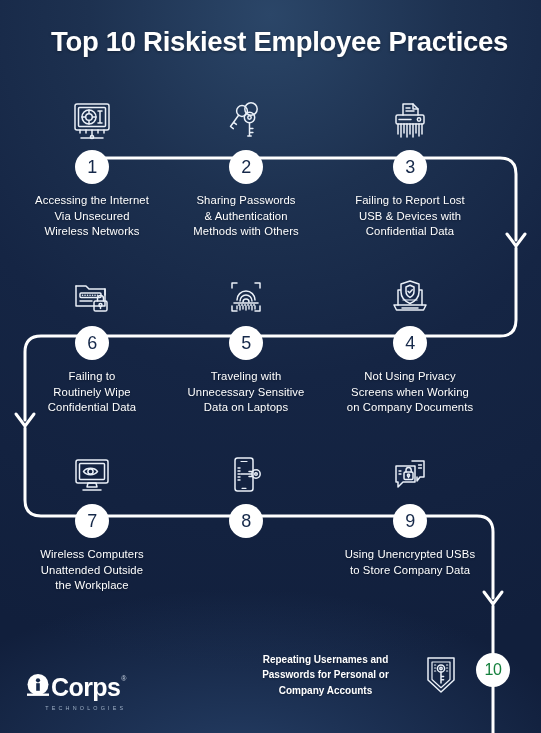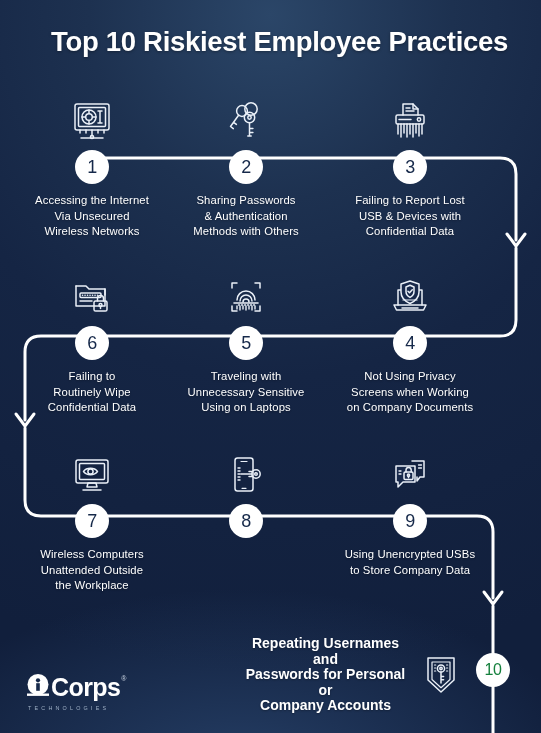--- a/index.html
+++ b/index.html
@@ -97,21 +97,21 @@
     left: 238px; top: 640px;
     width: 260px;
     height: 70px;
     display: flex;
     align-items: center;
     z-index: 5;
   }
   .item10 .cap10 {
     width: 175px;
     color: #ffffff;
-    font-size: 14px;
+    font-size: 10px;
     font-weight: bold;
     line-height: 15.5px;
     text-align: center;
     white-space: pre-line;
     text-shadow: 0 1px 2px rgba(0,0,0,.3);
   }
   .item10 .ic10 { width: 56px; display:flex; justify-content:center; }
   .badge10 {
     position: absolute;
     left: 476px; top: 653px;
@@ -127,20 +127,21 @@
     z-index: 6;
   }
 
   
   .logo {
     position: absolute;
     left: 26px; bottom: 22px;
     z-index: 6;
     display: flex;
     flex-direction: column;
+    text-align: right;
   }
   .logo-main { display: flex; align-items: center; }
   .logo-word {
     color: #ffffff;
     font-size: 25px;
     font-weight: bold;
     letter-spacing: -0.6px;
     line-height: 1;
   }
   .logo-reg {
@@ -269,21 +270,21 @@
         <path d="M17 27 a6 6 0 0 1 12 0"></path>
         <path d="M20 28 a3 3 0 0 1 6 0"></path>
         <path d="M11 29 h24" stroke-width="1.6"></path>
         <path d="M14 32v3M17 32v4M20 32v3M23 32v4M26 32v3M29 32v4M32 32v3" stroke-width="1.4"></path>
         <path d="M15.5 31h1M18.5 31h1M21.5 31h1M24.5 31h1M27.5 31h1M30.5 31h1" stroke-width="1.3"></path>
       </svg>
     </div>
     <div class="badge">5</div>
     <div class="caption">Traveling with
 Unnecessary Sensitive
-Using on Laptops</div>
+Data on Laptops</div>
   </div>
 
   <div class="item r2 c3">
     <div class="icon-wrap">
       <svg width="46" height="46" viewBox="0 0 46 46" stroke="#eaf0f8" stroke-width="1.5" fill="none" stroke-linecap="round" stroke-linejoin="round">
         <path d="M11 31 V16 h24 v15"></path>
         <path d="M7 31 h32 l-2.5 5 H9.5 Z"></path>
         <path d="M15 34 h16"></path>
         <path d="M23 7 l9 3 v8 c0 6-4.5 9.5-9 11.5 -4.5-2-9-5.5-9-11.5 v-8 Z" fill="#18294b"></path>
         <path d="M19 13 l4 -1.8 4 1.8 v4.6 c0 3-2 4.8-4 5.8 -2-1-4-2.8-4-5.8 Z"></path>

